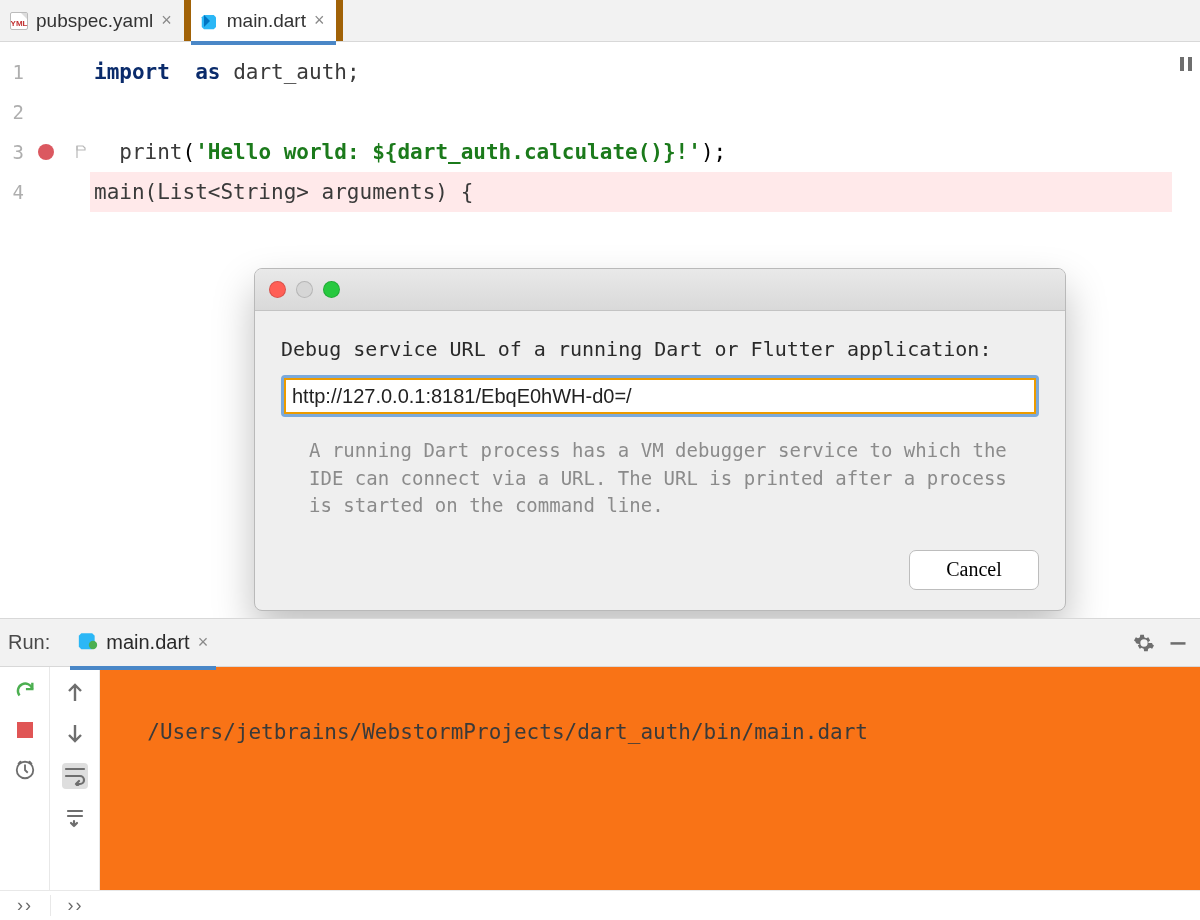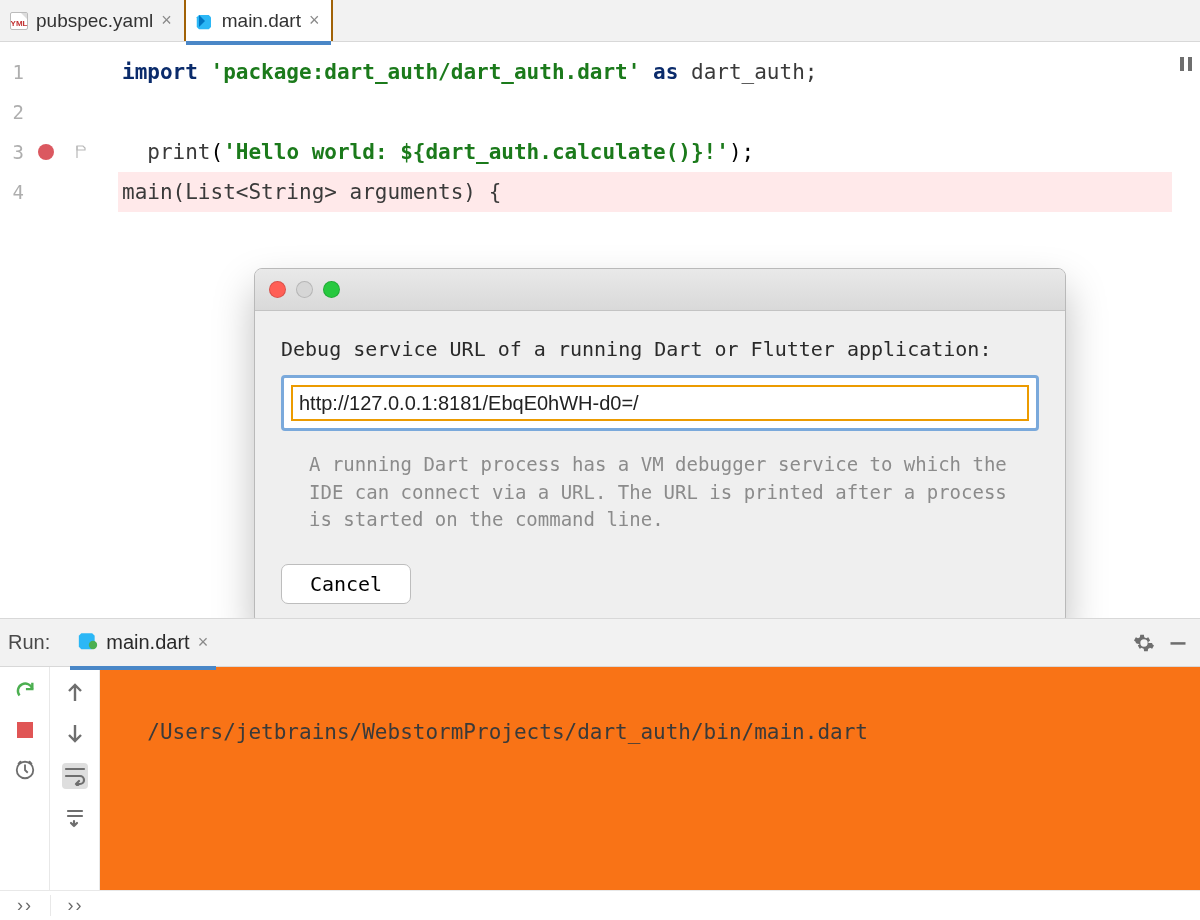--- a/index.html
+++ b/index.html
@@ -21,21 +21,21 @@
     background: #f2f2f2;
     border-bottom: 1px solid #d8d8d8;
     height: 42px;
   }
   .tab {
     display: flex;
     align-items: center;
     padding: 0 12px 0 10px;
     gap: 8px;
     background: #f2f2f2;
-    border-right: 2px solid #a16207;
+    border-right: 7px solid #a16207;
     font-size: 19px;
     color: #333;
     cursor: default;
   }
   .tab.active {
     background: #fff;
     position: relative;
   }
   .tab.active::after {
     content:"";
@@ -91,21 +91,20 @@
     font-size: 21px;
     padding-top: 10px;
     position: relative;
   }
   .code-line {
     height: 40px;
     display: flex;
     align-items: center;
     white-space: pre;
     padding-left: 4px;
-    margin-left: 28px;
   }
   .code-line.hl {
     background: #ffe9ea;
   }
   .kw { color: #0a2b6b; font-weight: 600; }
   .str { color: #1b7a1b; font-weight: 600; }
   .fn  { color: #3a3a3a; }
   
   .right-gutter {
     width: 28px;
@@ -149,21 +148,21 @@
   .dialog-title-text {
     flex:1; text-align:center; font-size:20px; color:#3e3e3e;
   }
   .dialog-body {
     padding: 26px 26px 20px 26px;
   }
   .dl-label { font-size:20px; color:#2a2a2a; margin-bottom:14px; }
   .input-wrap {
     border:3px solid #7aa9db;
     border-radius:4px;
-    padding:7px;
+    padding:0;
     background:#fff;
   }
   .input-inner-ring {
     border:2px solid #ec9b00;
     padding: 4px 6px;
   }
   .url-input {
     width:100%;
     border:none;
     outline:none;
@@ -173,22 +172,23 @@
   }
   .help-text {
     margin-top:20px;
     color:#8b8b8b;
     font-size:19px;
     line-height:1.45;
     margin-left:28px;
   }
   .dialog-buttons {
     display:flex;
-    justify-content:space-between;
+    justify-content:flex-end;
     margin-top:30px;
+    font-family:Liberation Serif, serif;
   }
   .btn {
     min-width:130px;
     height:40px;
     border-radius:7px;
     font-size:20px;
     border:1px solid #bdbdbd;
     background:#fff;
     cursor:default;
     display:flex; align-items:center; justify-content:center;
@@ -336,21 +336,21 @@
             <path d="M3 1h6l2 2v2H3z" fill="none" stroke="#b8b8b8" stroke-width="1.2"></path>
           </svg>
       </span>
     </div>
     <div class="gutter-row">
         <span class="line-num">4</span>
       </div>
   </div>
 
   <div class="code">
-    <div class="code-line"><span class="kw">import</span><span> </span><span class="str">'package:dart_auth/dart_auth.dart'</span><span> </span><span class="kw">as</span><span> </span><span class="fn">dart_auth;</span></div>
+    <div class="code-line"><span class="kw">import</span><span> </span><span> </span><span class="kw">as</span><span> </span><span class="fn">dart_auth;</span></div>
     <div class="code-line"></div>
     <div class="code-line"><span>  </span><span class="fn">print</span><span>(</span><span class="str">'Hello world: ${dart_auth.calculate()}!'</span><span>);</span></div>
     <div class="code-line hl"><span class="fn">main</span><span class="fn">(List&lt;String&gt; arguments) {</span></div>
 
     <div class="dialog">
       <div class="dialog-title">
         <div class="traffic-lights">
           <div class="tl red"></div>
           <div class="tl grey"></div>
           <div class="tl green"></div>

